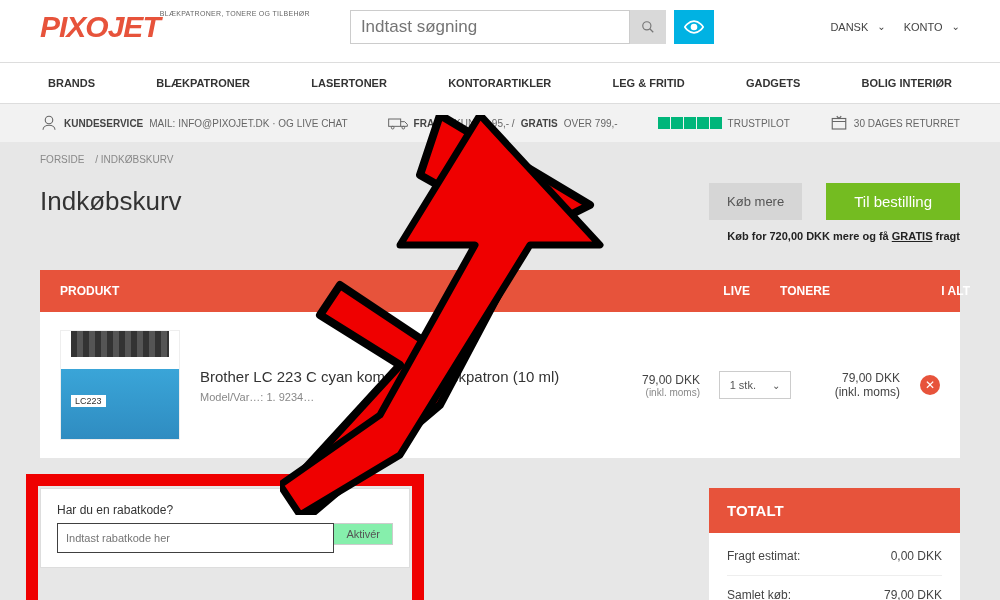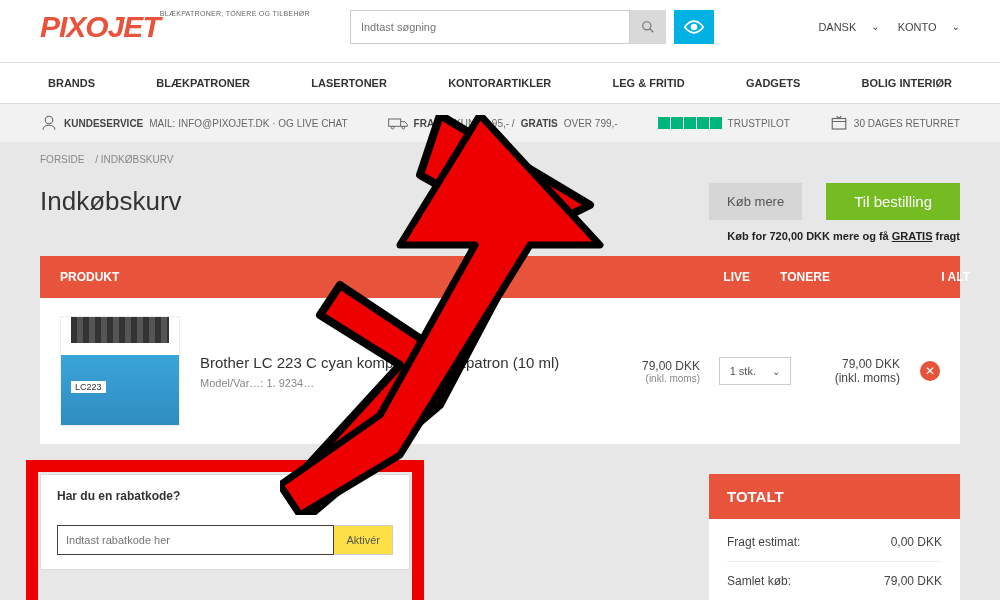--- a/index.html
+++ b/index.html
@@ -3,42 +3,42 @@
 <meta charset="utf-8">
 <style>
   *{box-sizing:border-box;margin:0;padding:0;font-family:Arial,Helvetica,sans-serif}
   body{background:#e7e7e7;width:1000px;height:600px;overflow:hidden;position:relative}
   .page{background:#fff}
   .topbar{display:flex;align-items:center;padding:10px 40px 18px 40px;border-bottom:1px solid #ddd}
   .logo{display:flex;margin-right:40px}
   .logo-main{font-size:30px;font-weight:900;color:#e7533b;font-style:italic;letter-spacing:-1px}
   .logo-sub{font-size:7px;color:#666;letter-spacing:0.3px}
   .search-wrap{display:flex;align-items:center}
-  .search-input{width:280px;height:34px;border:1px solid #ccc;padding:0 10px;font-size:11px;color:#0369a1}
+  .search-input{width:280px;height:34px;border:1px solid #ccc;padding:0 10px;font-size:17px;color:#0369a1}
   .search-btn{width:36px;height:34px;background:#d9d9d9;border:none;display:flex;align-items:center;justify-content:center;cursor:pointer}
   .vision-btn{width:40px;height:34px;background:#00b2e3;border:none;margin-left:8px;display:flex;align-items:center;justify-content:center;cursor:pointer}
   .top-right{margin-left:auto;display:flex;gap:18px;font-size:11px;color:#444}
-  .top-link{display:flex;align-items:flex-start;gap:15px;cursor:pointer}
+  .top-link{display:flex;align-items:flex-start;gap:9px;cursor:pointer}
   .mainnav{display:flex;justify-content:space-between;padding:14px 48px;border-bottom:1px solid #ddd;font-size:11px;font-weight:700;color:#333}
   .mainnav span{cursor:pointer}
   .infobar{display:flex;align-items:center;justify-content:space-between;padding:10px 40px;background:#f2f2f2;font-size:10px;color:#666}
   .infobar .seg{display:flex;align-items:center;gap:6px}
   .infobar .seg b{color:#444}
   .stars{display:flex;gap:1px}
   .star{width:12px;height:12px;background:#00b67a;display:inline-block}
   .crumbs{padding:12px 40px;font-size:10px;color:#888}
   .crumbs span:first-child{margin-right:8px}
   .title-row{display:flex;align-items:center;justify-content:space-between;padding:6px 40px 4px 40px}
   .title{font-size:26px;font-weight:300;color:#333}
   .actions{display:flex;gap:24px}
   .btn-grey{background:#d6d6d6;color:#555;border:none;padding:10px 18px;font-size:13px;cursor:pointer}
   .btn-green{background:#74bc21;color:#fff;border:none;padding:10px 28px;font-size:15px;cursor:pointer}
   .freeship{text-align:right;padding:6px 40px 14px 0;font-size:11px;color:#222}
   .freeship u{font-weight:700}
-  .cart{margin:0 40px}
+  .cart{margin:14px 40px}
   .cart-head{background:#e7533b;color:#fff;display:flex;padding:14px 20px;font-size:12px;font-weight:700}
   .col-prod{flex:0 0 590px}
   .col-price{flex:0 0 100px;text-align:right}
   .col-qty{flex:0 0 110px;text-align:center}
   .col-total{flex:0 0 110px;text-align:right}
   .col-del{flex:0 0 30px}
   .cart-row{display:flex;align-items:center;padding:18px 20px;background:#fff}
   .thumb{width:120px;height:110px;background:linear-gradient(180deg,#fff 0%,#fff 35%,#3aa5d8 35%,#2f8cc1 100%);border:1px solid #eee;position:relative;margin-right:20px}
   .thumb::before{content:"";position:absolute;top:0;left:10px;right:10px;height:26px;background:repeating-linear-gradient(90deg,#333 0 6px,#555 6px 12px)}
   .thumb::after{content:"LC223";position:absolute;left:10px;bottom:32px;background:#fff;font-size:9px;padding:1px 4px;color:#333}
@@ -49,24 +49,24 @@
   .price-cell .sub{font-size:10px;color:#888}
   .qty-cell{flex:0 0 110px;text-align:center}
   .qty-select{border:1px solid #ccc;padding:7px 10px;font-size:11px;color:#555;background:#fff;display:inline-flex;align-items:center;gap:16px;cursor:pointer}
   .total-cell{flex:0 0 90px;text-align:right;font-size:12px;color:#444}
   .del-cell{flex:0 0 40px;text-align:right}
   .del-btn{width:20px;height:20px;border-radius:50%;background:#e7533b;color:#fff;border:none;font-size:12px;cursor:pointer;display:inline-flex;align-items:center;justify-content:center}
   .below{display:flex;gap:24px;margin:30px 40px 0 40px}
   .promo-wrap{position:relative;flex:0 0 370px}
   .promo-hl{position:absolute;inset:-14px -14px -14px -14px;border:12px solid #ef0000;pointer-events:none}
   .promo{background:#fff;border:1px solid #ddd;padding:14px 16px}
-  .promo h4{font-size:12px;font-weight:700;color:#333;margin-bottom:22px}
+  .promo h4{font-size:12px;font-weight:400;color:#333;margin-bottom:6px}
   .promo-row{display:flex}
   .promo-input{flex:1;border:1px solid #404040;height:30px;padding:0 8px;font-size:11px;color:#999}
-  .promo-btn{border:1px solid #ccc;border-left:none;height:30px;padding:0 12px;background:#fde047;font-size:11px;color:#555;cursor:pointer}
+  .promo-btn{border:1px solid #ccc;border-left:none;height:22px;padding:0 12px;background:#86efac;font-size:11px;color:#555;cursor:pointer}
   .totals{flex:1;margin-left:auto;max-width:360px}
   .totals-head{background:#e7533b;color:#fff;padding:14px 18px;font-size:15px;font-weight:700}
   .totals-body{background:#fff;padding:4px 18px}
   .t-row{display:flex;justify-content:space-between;padding:12px 0;font-size:12px;color:#444;border-bottom:1px solid #eee}
   .t-row:last-child{border-bottom:none}
   .arrow{position:absolute;top:115px;left:280px;pointer-events:none;z-index:50}
   .chev{font-size:10px}
 </style>
 </head>
 <body>

